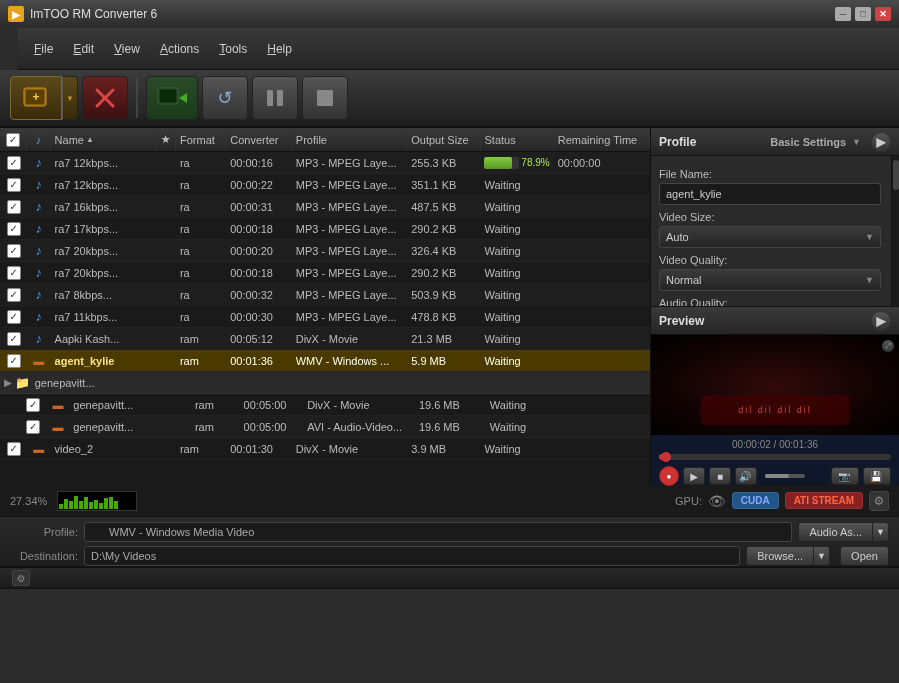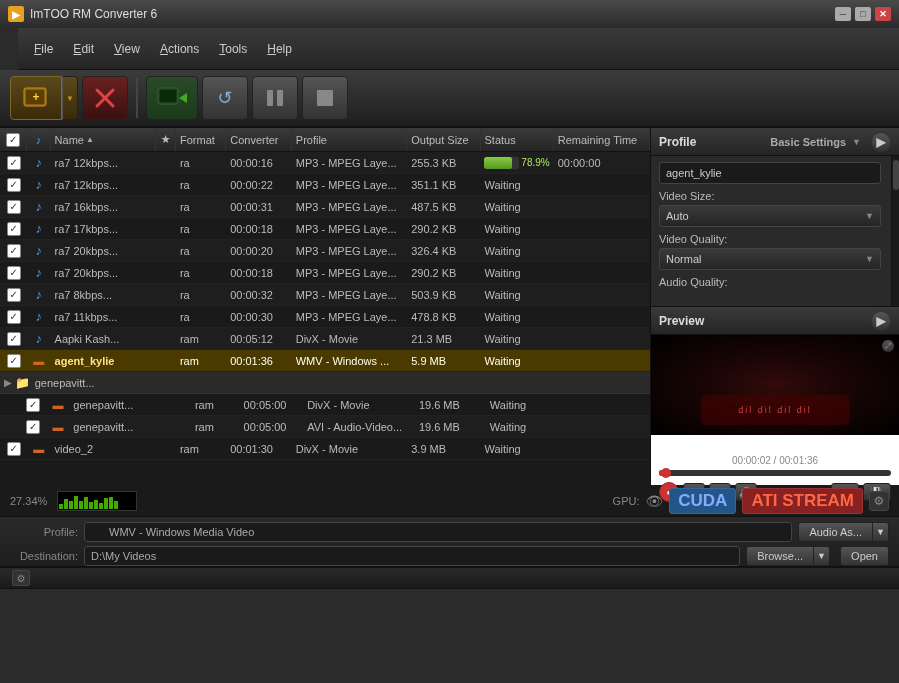--- a/index.html
+++ b/index.html
@@ -244,23 +244,23 @@
       cursor: pointer;
     }
     .form-select-arrow { color: #888; font-size: 9px; }
 
     
     .preview-panel {
       height: 200px;
       border-top: 1px solid #111;
     }
     .preview-controls {
-      background: #ffffff;
+      background: #0f172a;
       height: 50px;
-      padding: 20px 8px;
+      padding: 4px 8px;
     }
     .preview-time {
       text-align: center;
       color: #888;
       font-size: 10px;
       margin-bottom: 4px;
     }
     .preview-progress {
       width: 100%;
       height: 6px;
@@ -353,21 +353,21 @@
     .gpu-section {
       margin-left: auto;
       display: flex;
       align-items: center;
       gap: 6px;
     }
     .gpu-label { color: #888; font-size: 11px; }
     .gpu-badge {
       padding: 2px 8px;
       border-radius: 3px;
-      font-size: 17px;
+      font-size: 10px;
       font-weight: bold;
       cursor: pointer;
     }
     .cuda-badge { background: #225588; color: #88aaff; border: 1px solid #336699; }
     .ati-badge { background: #882222; color: #ff6644; border: 1px solid #993333; }
     .gear-btn {
       width: 20px; height: 20px;
       background: #333;
       border: 1px solid #444;
       border-radius: 3px;
@@ -803,20 +803,21 @@
           <span style="color:#888;font-size:9px;cursor:pointer;">▼</span>
           <div class="panel-nav-btn">▶</div>
         </div>
       </div>
       <div class="panel-body">
 
         <div style="position:absolute;right:0;top:28px;bottom:0;width:8px;background:#1a1a1a;border-left:1px solid #111;">
           <div style="width:6px;height:30px;background:#444;border-radius:3px;margin:2px auto;margin-top:4px;"></div>
         </div>
         <div style="margin-right:10px;">
+          <div class="form-label">File Name:</div>
           <input type="text" class="form-input" value="agent_kylie" style="">
 
           <div class="form-label">Video Size:</div>
           <div class="form-select">
             <span>Auto</span>
             <span class="form-select-arrow">▼</span>
           </div>
 
           <div class="form-label">Video Quality:</div>
           <div class="form-select">

